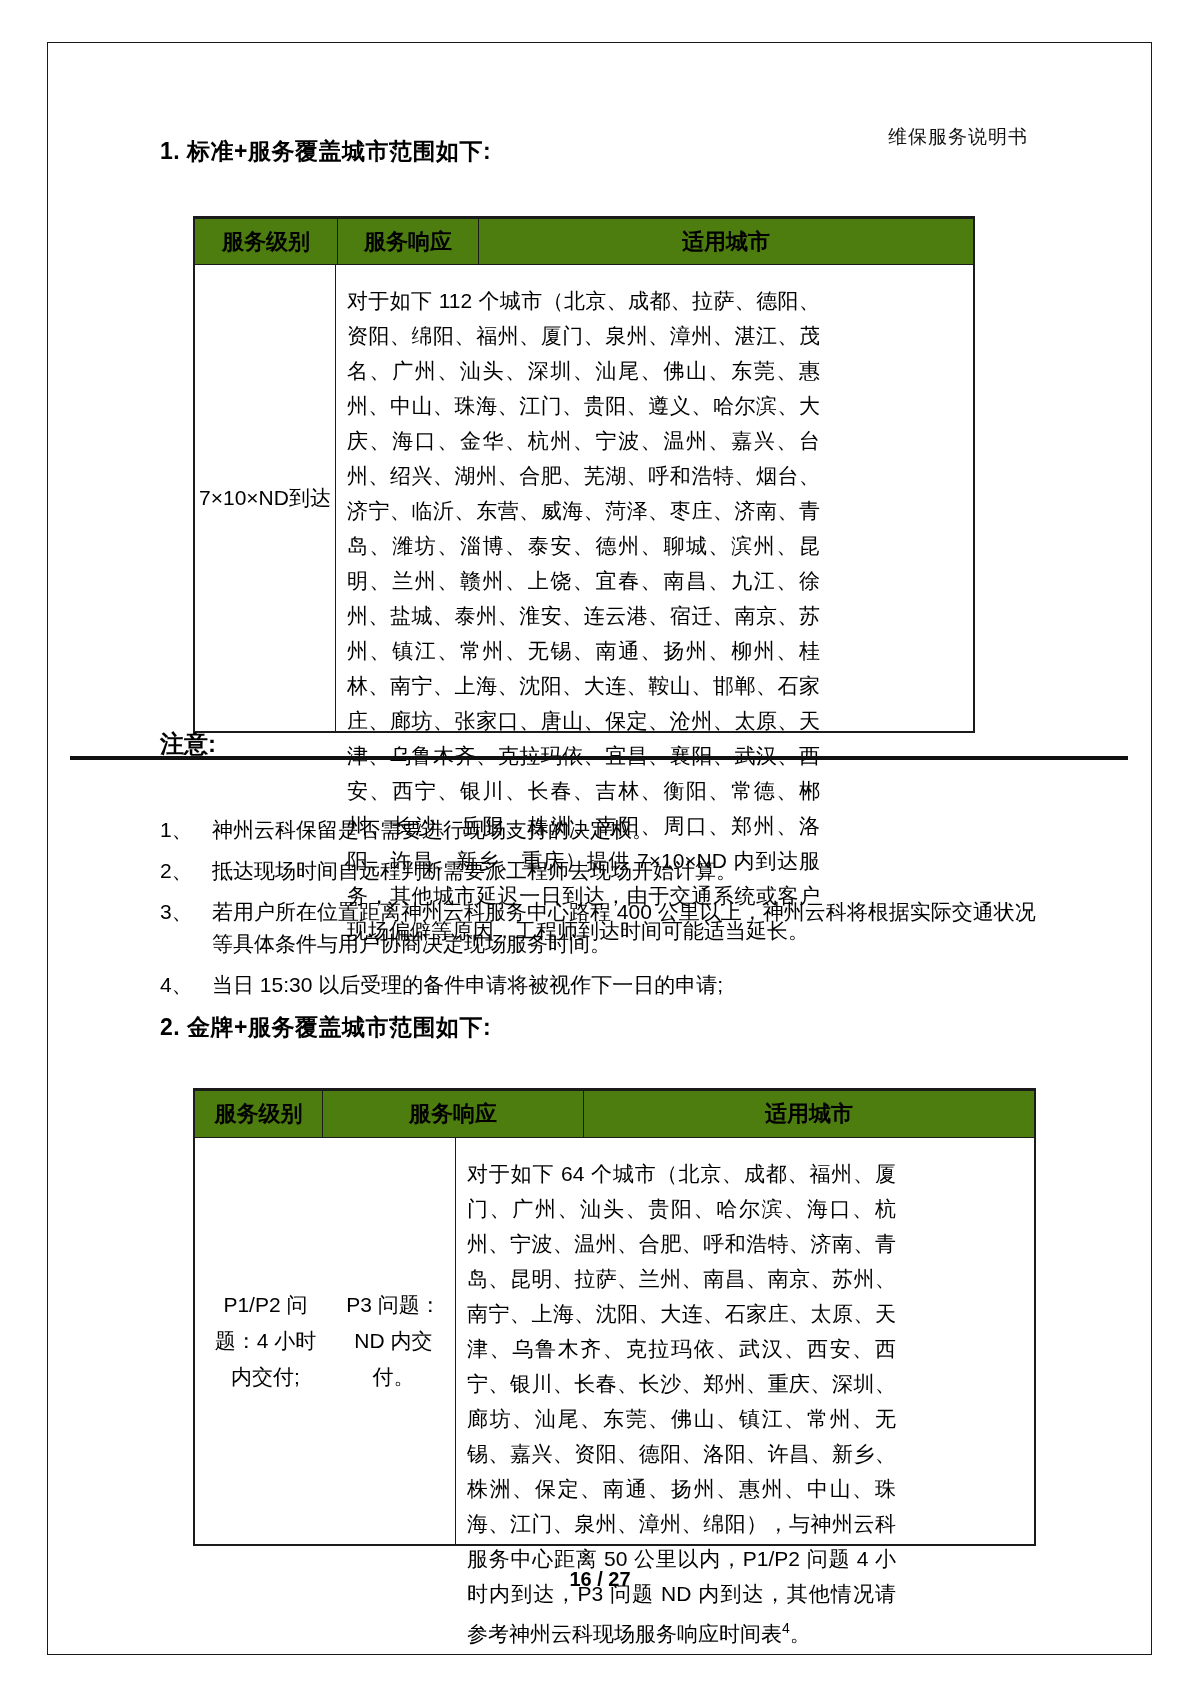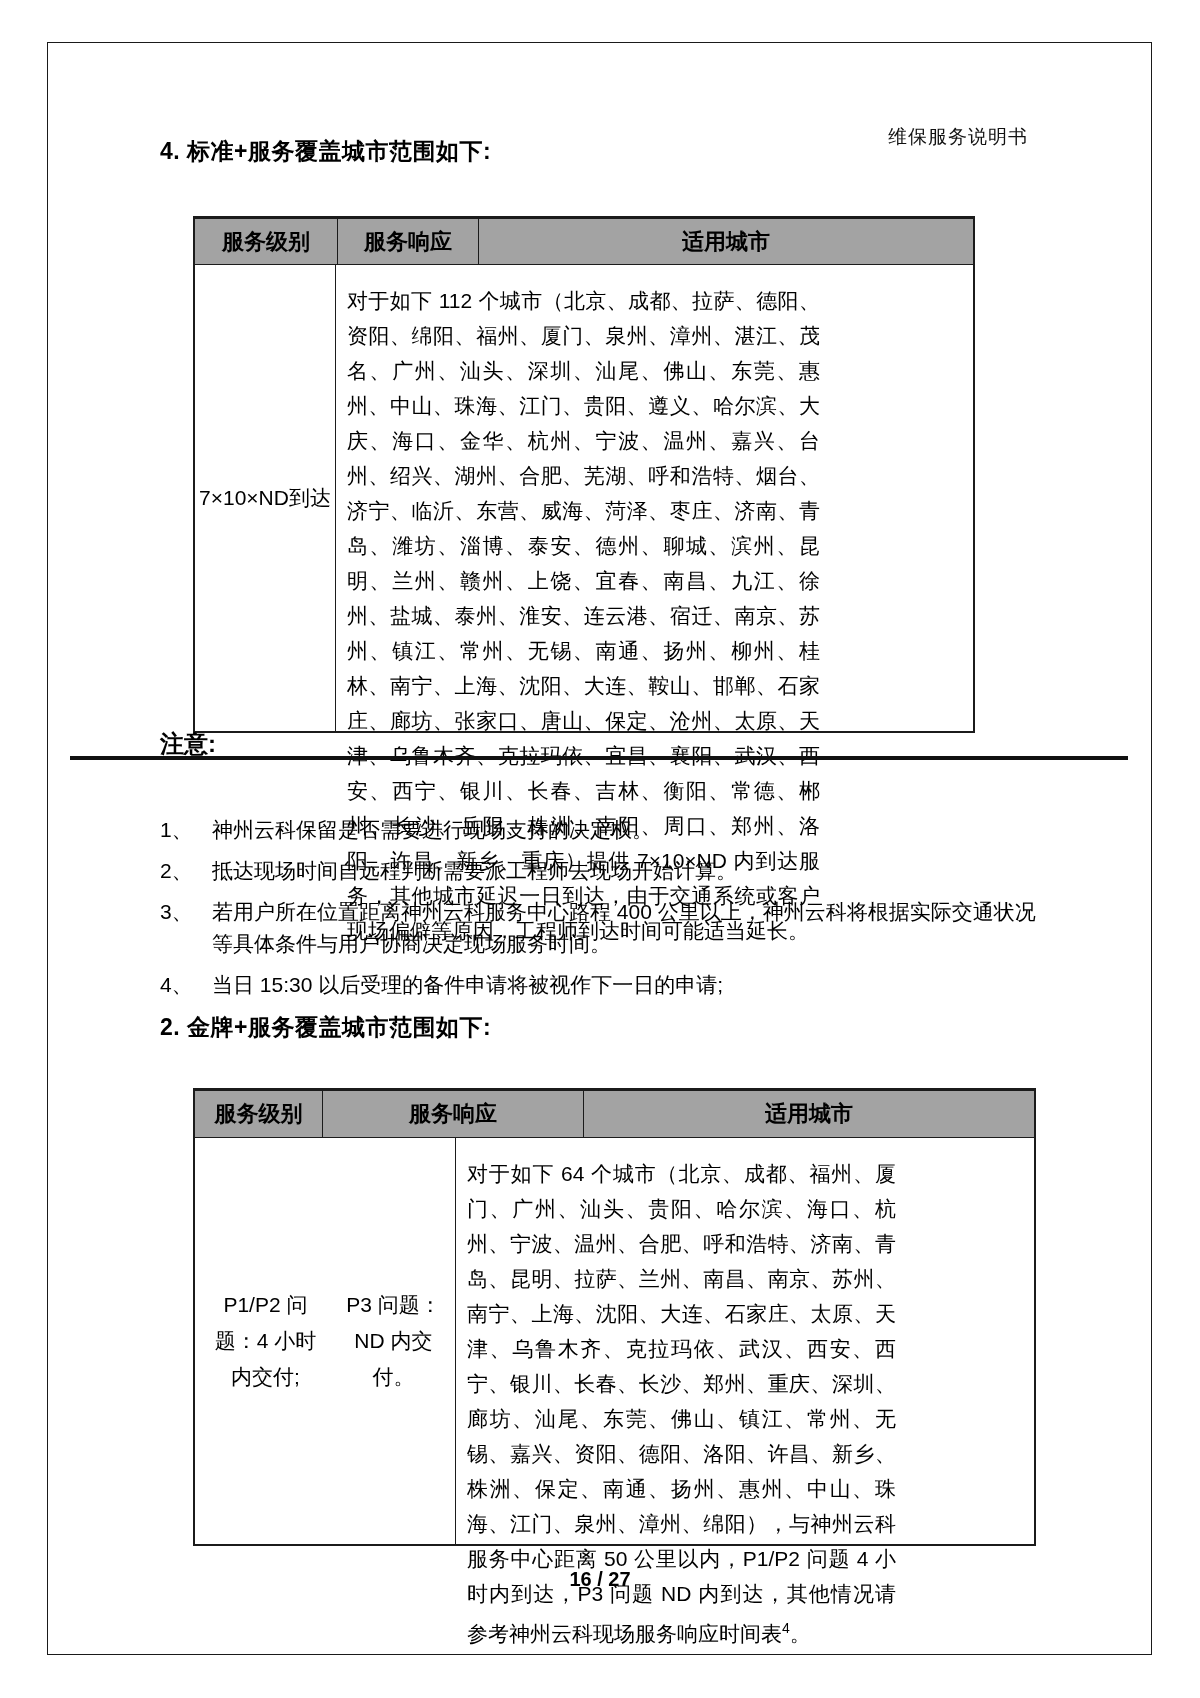--- a/index.html
+++ b/index.html
@@ -36,21 +36,21 @@
     background:#fff;
   }
   .tbl .row{display:flex;width:100%;}
   .tbl .cell{
     box-sizing:border-box;
     border-right:1.5px solid #1b1b1b;
     flex-shrink:0;
   }
   .tbl .cell:last-child{border-right:none;flex-shrink:1;}
   .tbl .header-row .cell{
-    background:#a3a3a3;
+    background:#4d7c0f;
     border-bottom:1.5px solid #1b1b1b;
     font-weight:bold;font-size:22px;
     display:flex;align-items:center;justify-content:center;
   }
   .cell.level{
     display:flex;align-items:center;justify-content:center;
     font-size:21px;
   }
   .cell.response{
     display:flex;flex-direction:row;align-items:center;justify-content:center;
@@ -102,21 +102,21 @@
     font-weight:bold;font-size:20px;
   }
 </style>
 </head>
 <body>
 
 <div class="page-border"></div>
 
 <div class="doc-header">维保服务说明书</div>
 
-<div class="sec-heading sec1-heading">4. 标准+服务覆盖城市范围如下:</div>
+<div class="sec-heading sec1-heading">1. 标准+服务覆盖城市范围如下:</div>
 
 <div class="tbl tbl1">
   <div class="row header-row">
     <div class="cell c1">服务级别</div>
     <div class="cell c2">服务响应</div>
     <div class="cell c3">适用城市</div>
   </div>
   <div class="row body-row">
     <div class="cell c2 response">
       <div>7×10×ND</div>

